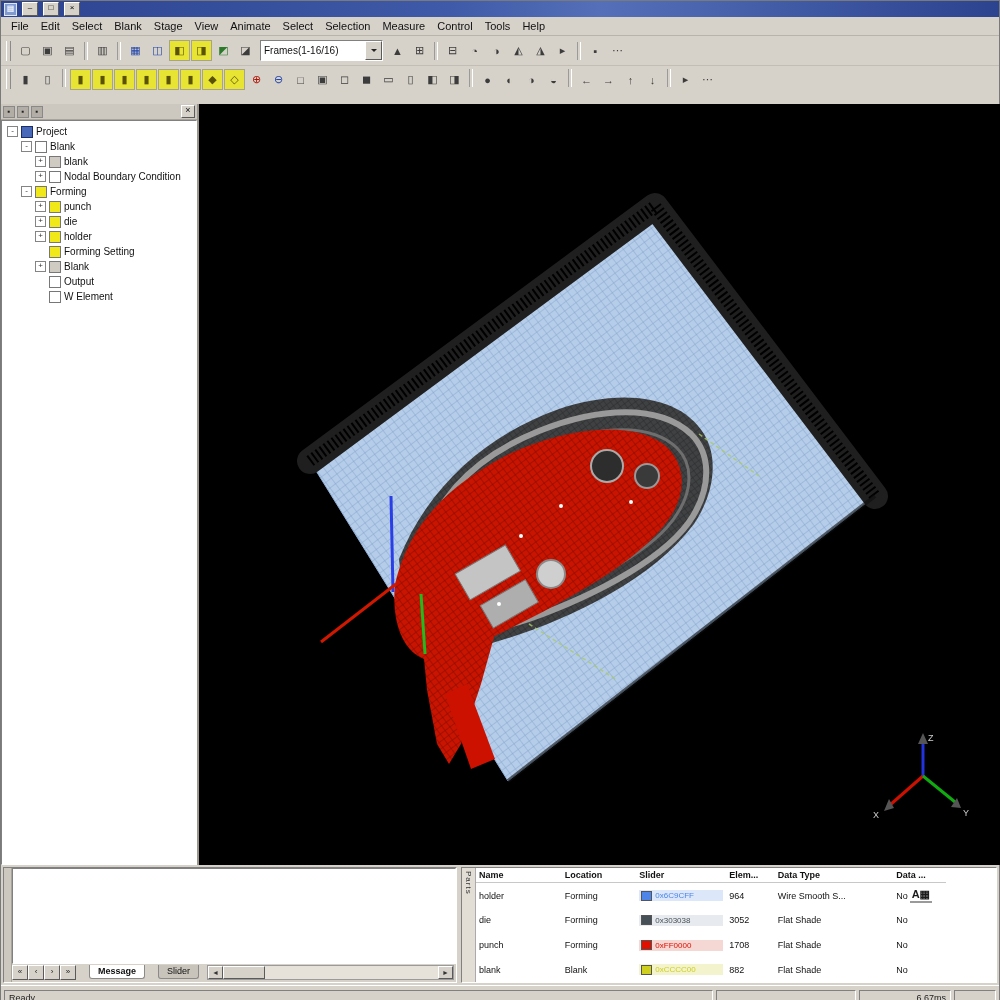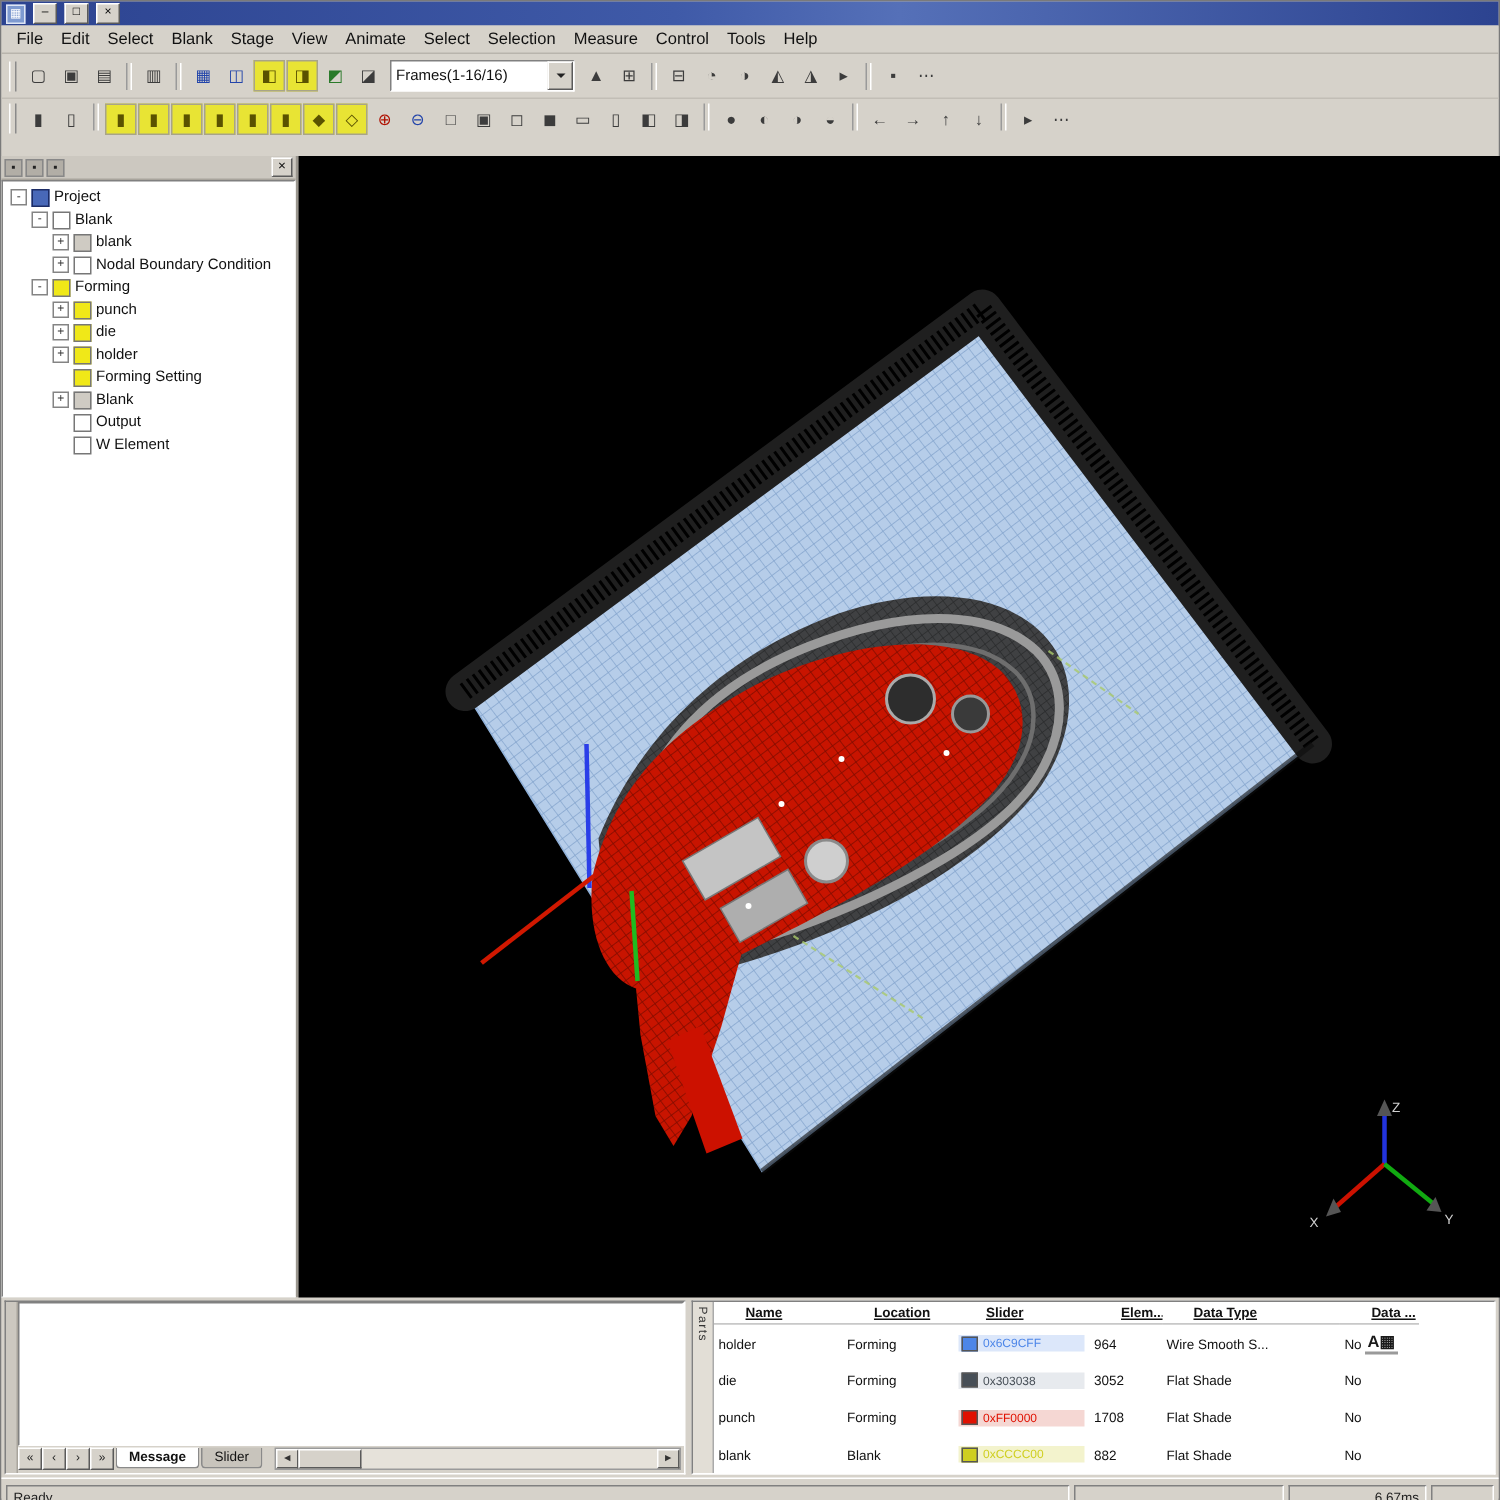--- a/index.html
+++ b/index.html
@@ -74,37 +74,37 @@
   .bottomrow{height:120px;flex:0 0 120px;display:flex;background:#d6d2ca;padding:2px;gap:4px;box-sizing:border-box;}
   .msgpanel{width:452px;flex:0 0 452px;display:flex;background:#d6d2ca;
     border:1px solid;border-color:#808080 #fff #fff #808080;}
   .msggrip{width:7px;background:#ccc8c0;border-right:1px solid #a8a49c;}
   .msgbody{flex:1;display:flex;flex-direction:column;}
   .msgcontent{flex:1;background:#fff;border:1px solid;border-color:#808080 #fff #fff #808080;font-size:10px;}
   .msgtabs{height:17px;display:flex;align-items:flex-start;background:#d6d2ca;padding-top:1px;}
   .navbtn{width:14px;height:13px;background:#d6d2ca;border:1px solid;
     border-color:#fff #5a5a5a #5a5a5a #fff;font-size:8px;line-height:11px;text-align:center;color:#222;}
   .tab{height:13px;padding:0 8px;font-size:9px;line-height:13px;color:#111;
-    border:1px solid #8a8a8a;border-top:none;border-radius:0 0 3px 3px;background:#c8c4bc;margin-left:1px;}
+    border:1px solid #8a8a8a;border-top:none;border-radius:0 0 3px 3px;background:#c8c4bc;margin-left:13px;}
   .tab.active{background:#fff;font-weight:bold;}
   .hscroll{flex:1;height:13px;margin:0 2px 0 8px;background:#e6e2da;border:1px solid #9a9a9a;
     display:flex;align-items:stretch;}
   .hscroll .sb{width:13px;background:#d6d2ca;border:1px solid;
     border-color:#fff #5a5a5a #5a5a5a #fff;font-size:7px;line-height:11px;text-align:center;color:#333;}
   .hscroll .sthumb{width:40px;background:#d6d2ca;border:1px solid;border-color:#fff #5a5a5a #5a5a5a #fff;}
   .hscroll .strack{flex:1;}
 
   .partspanel{flex:1;display:flex;background:#fff;
     border:1px solid;border-color:#808080 #fff #fff #808080;position:relative;}
   .sidestrip{width:13px;flex:0 0 13px;background:#e2ded6;border-right:1px solid #aaa;
     display:flex;align-items:flex-start;justify-content:center;padding-top:3px;}
   .sidestrip span{writing-mode:vertical-rl;font-size:8px;color:#333;letter-spacing:1px;}
   .ptable{border-collapse:collapse;font-size:9px;color:#111;table-layout:fixed;width:470px;}
-  .ptable th{font-weight:bold;text-align:left;padding:1px 21px;border-bottom:1px solid #c8c8c8;
-    white-space:nowrap;overflow:hidden;height:12px;text-decoration:underline;}
+  .ptable th{font-weight:bold;text-align:left;padding:1px 3px;border-bottom:1px solid #c8c8c8;
+    white-space:nowrap;overflow:hidden;height:12px;}
   .ptable td{padding:0 3px;white-space:nowrap;overflow:hidden;height:13px;}
   .colorcell{display:flex;align-items:center;gap:3px;height:11px;padding:0 2px;}
   .swatch{width:9px;height:8px;border:1px solid #555;flex:0 0 9px;}
   .hexlabel{font-size:8px;}
   .annotation{position:absolute;right:64px;top:20px;font-size:11px;font-weight:bold;color:#1a1a1a;
     border-bottom:2px solid #9a9a9a;padding:0 2px;}
 
   
   .statusbar{height:24px;flex:0 0 24px;display:flex;align-items:flex-start;gap:3px;
     background:#d6d2ca;padding:4px 3px 0 3px;box-sizing:border-box;border-top:1px solid #fff;}

